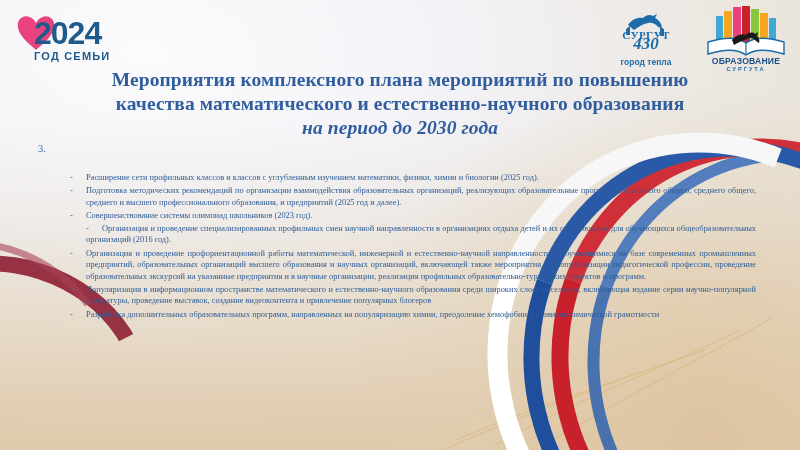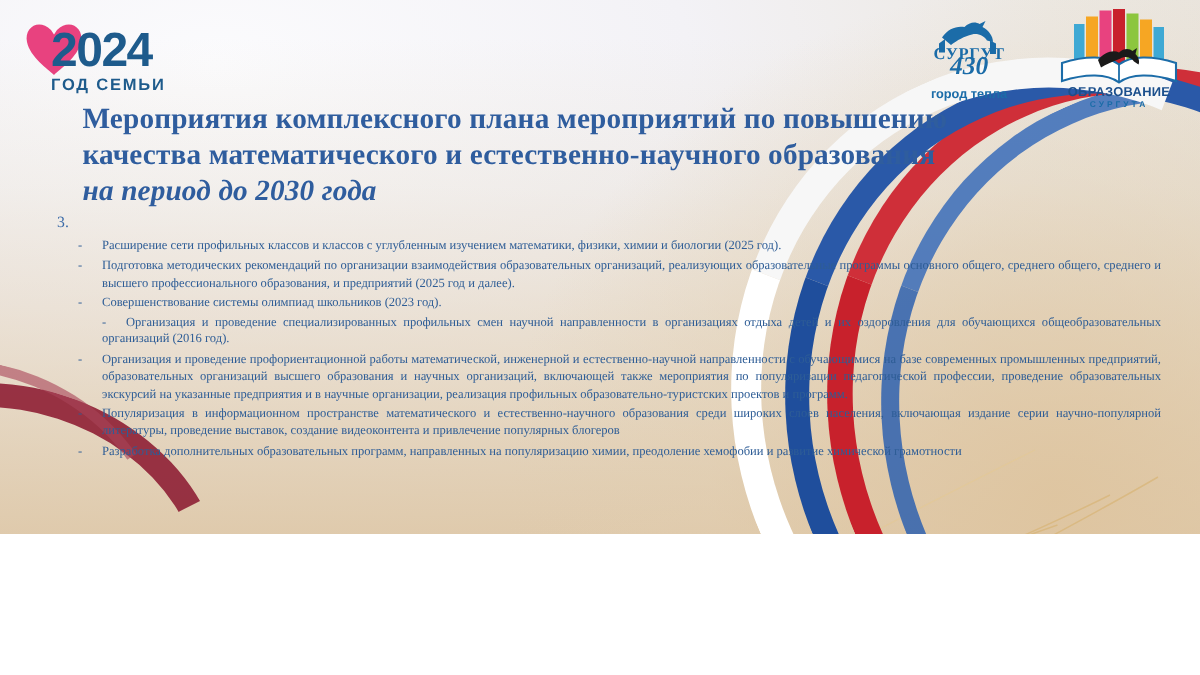--- a/index.html
+++ b/index.html
@@ -9,21 +9,21 @@
   body {
     width: 800px;
     height: 450px;
     overflow: hidden;
     font-family: "Liberation Serif", serif;
   }
 
   #slide {
     position: relative;
     width: 800px;
-    height: 356px;
+    height: 450px;
     overflow: hidden;
     background:
       radial-gradient(ellipse 900px 500px at 18% 12%, #fbfbfd 0%, #f3f2f6 35%, #ece8e2 62%, #e4dccf 100%);
   }
 
   
   .warm-wash {
     position: absolute;
     left: 0; right: 0; bottom: 0;
     height: 330px;
@@ -131,20 +131,21 @@
     gap: 20px;
   }
   .logo-surgut { width: 72px; height: 66px; }
   .logo-obraz  { width: 88px; height: 68px; }
 
   
   .title {
     position: absolute;
     left: 55px; top: 68px;
     width: 690px;
+    text-align: center;
     color: #2f5d9e;
     font-family: "Liberation Serif", serif;
     font-weight: bold;
     font-size: 19.5px;
     line-height: 24px;
     letter-spacing: .1px;
   }
   .title .line { display: block; white-space: nowrap; }
   .title .line:last-child { white-space: normal; font-style: italic; }
 
@@ -162,21 +163,21 @@
     margin: 0 0 4px 4px;
     display: flex;
     gap: 5px;
     align-items: baseline;
   }
   .section-head .num { text-decoration: none; font-weight: normal; }
   .section-head .txt { text-decoration: underline; }
 
   ul.bullets {
     list-style: none;
-    margin: 0;
+    margin: 18px;
     padding: 0;
   }
   ul.bullets > li {
     position: relative;
     padding-left: 34px;
     color: #2e5d96;
     font-size: 8.4px;
     line-height: 11.6px;
     text-align: justify;
     margin-bottom: 1.5px;

